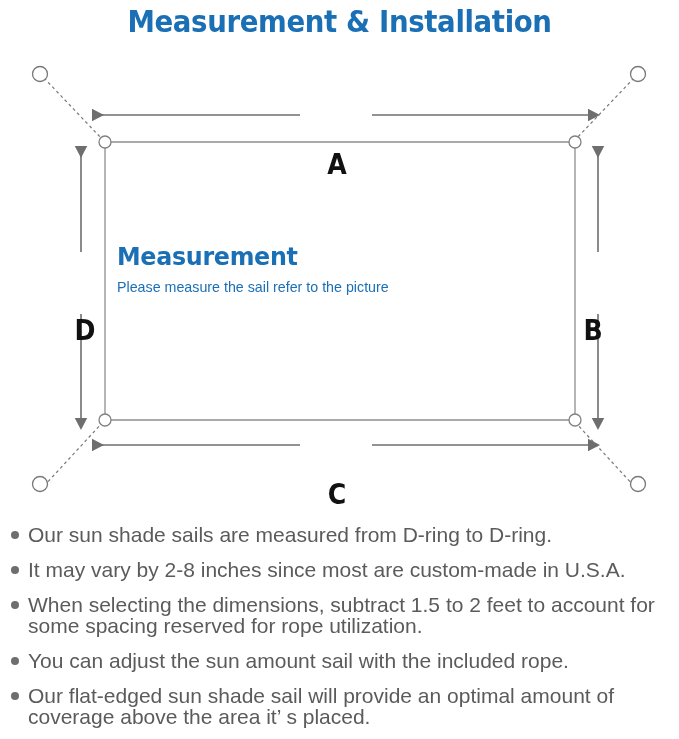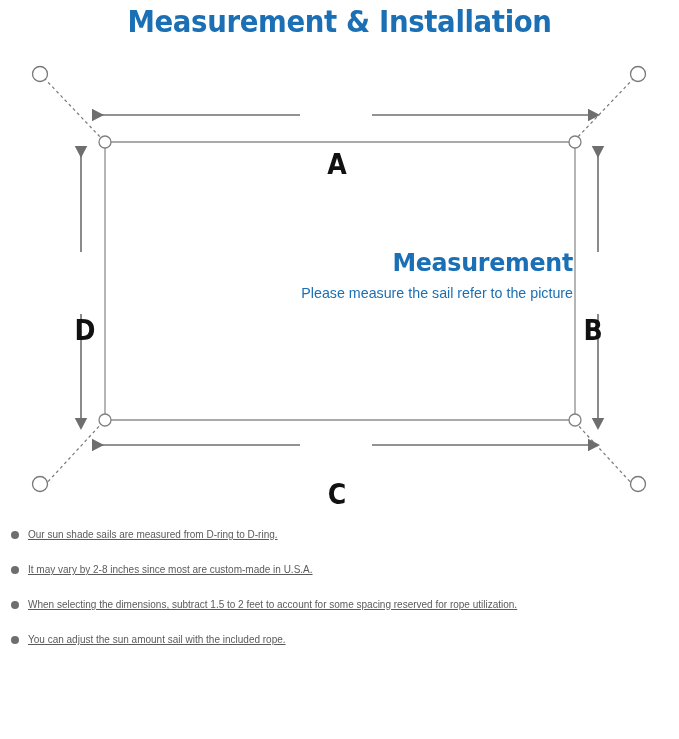--- a/index.html
+++ b/index.html
@@ -38,23 +38,23 @@
     position: absolute;
     left: 0;
     top: 52px;
     width: 679px;
     height: 462px;
   }
 
   #center-text {
     position: absolute;
     left: 105px;
-    top: 196px;
+    top: 190px;
     width: 480px;
-    text-align: right;
+    text-align: left;
     pointer-events: none;
   }
   #center-title {
     font-family: "DejaVu Sans", sans-serif;
     font-weight: bold;
     font-size: 25px;
     color: #1a6fb5;
     letter-spacing: -0.3px;
     line-height: 30px;
     transform: scaleX(0.95);
@@ -87,24 +87,23 @@
     position: absolute;
     left: 0;
     top: 524px;
     width: 679px;
   }
   .note-item {
     position: relative;
     padding-left: 28px;
     margin-bottom: 14px;
     font-family: "Liberation Sans", sans-serif;
-    font-size: 10px;
+    font-size: 21px;
     line-height: 21px;
     color: #5b5b5b;
-    text-decoration: underline;
   }
   .note-item .bullet {
     position: absolute;
     left: 11px;
     top: 7px;
     width: 8px;
     height: 8px;
     border-radius: 50%;
     background: #6e6e6e;
   }
@@ -192,13 +191,17 @@
     <span class="note-text">It may vary by 2-8 inches since most are custom-made in U.S.A.</span>
   </div>
   <div class="note-item">
     <span class="bullet"></span>
     <span class="note-text">When selecting the dimensions, subtract 1.5 to 2 feet to account for some spacing reserved for rope utilization.</span>
   </div>
   <div class="note-item">
     <span class="bullet"></span>
     <span class="note-text">You can adjust the sun amount sail with the included rope.</span>
   </div>
+  <div class="note-item">
+    <span class="bullet"></span>
+    <span class="note-text">Our flat-edged sun shade sail will provide an optimal amount of coverage above the area it’ s placed.</span>
+  </div>
 </div>
 
 </body></html>

